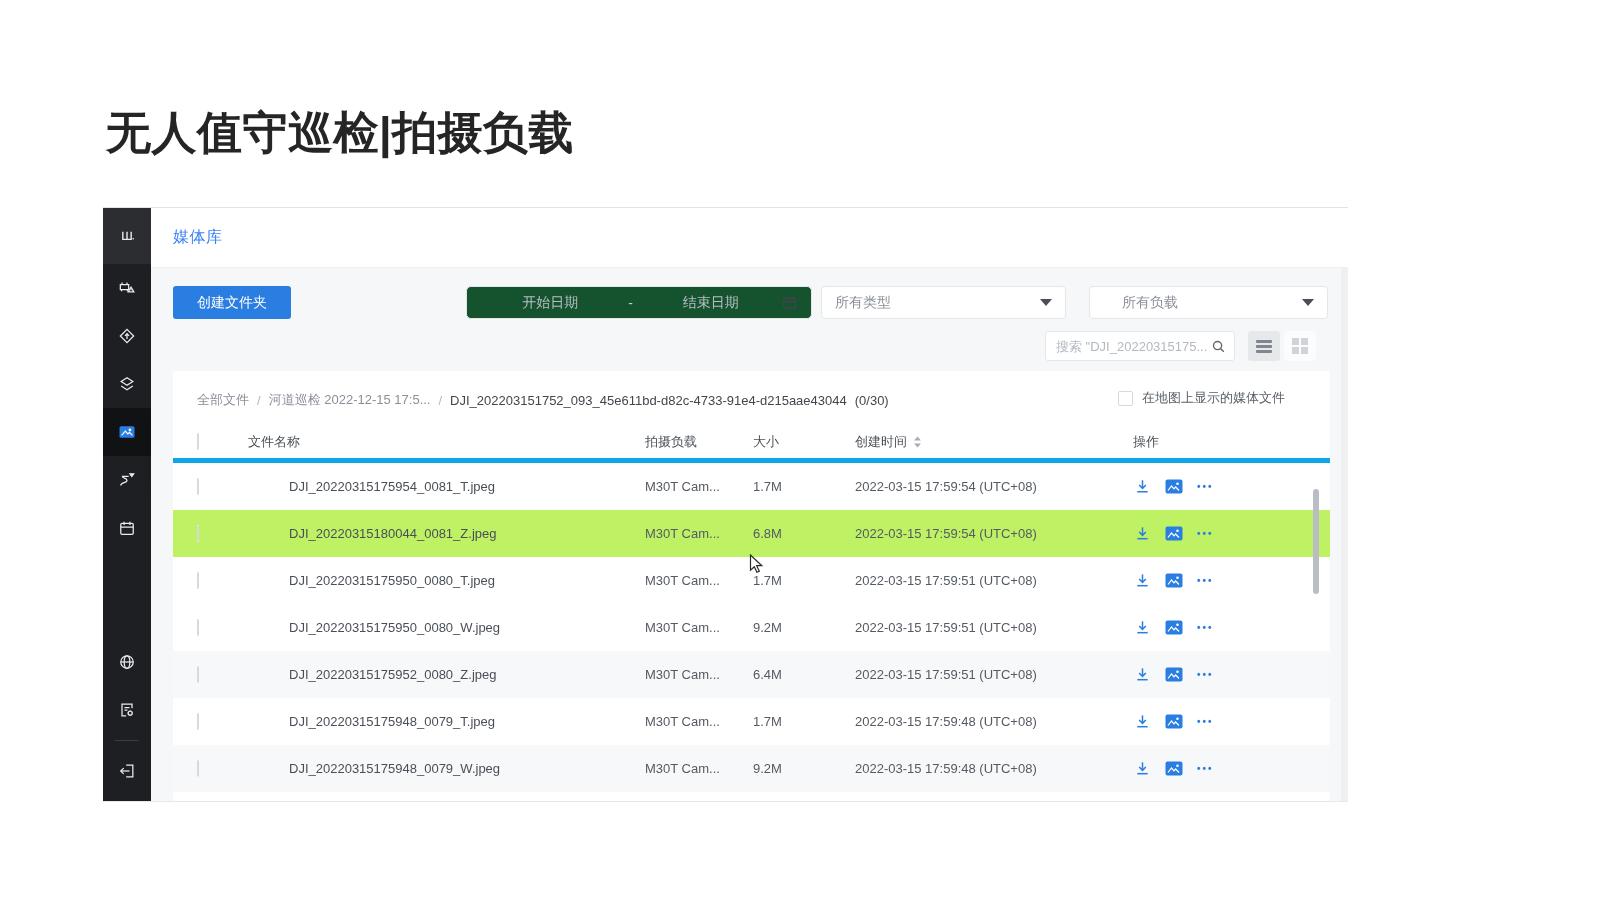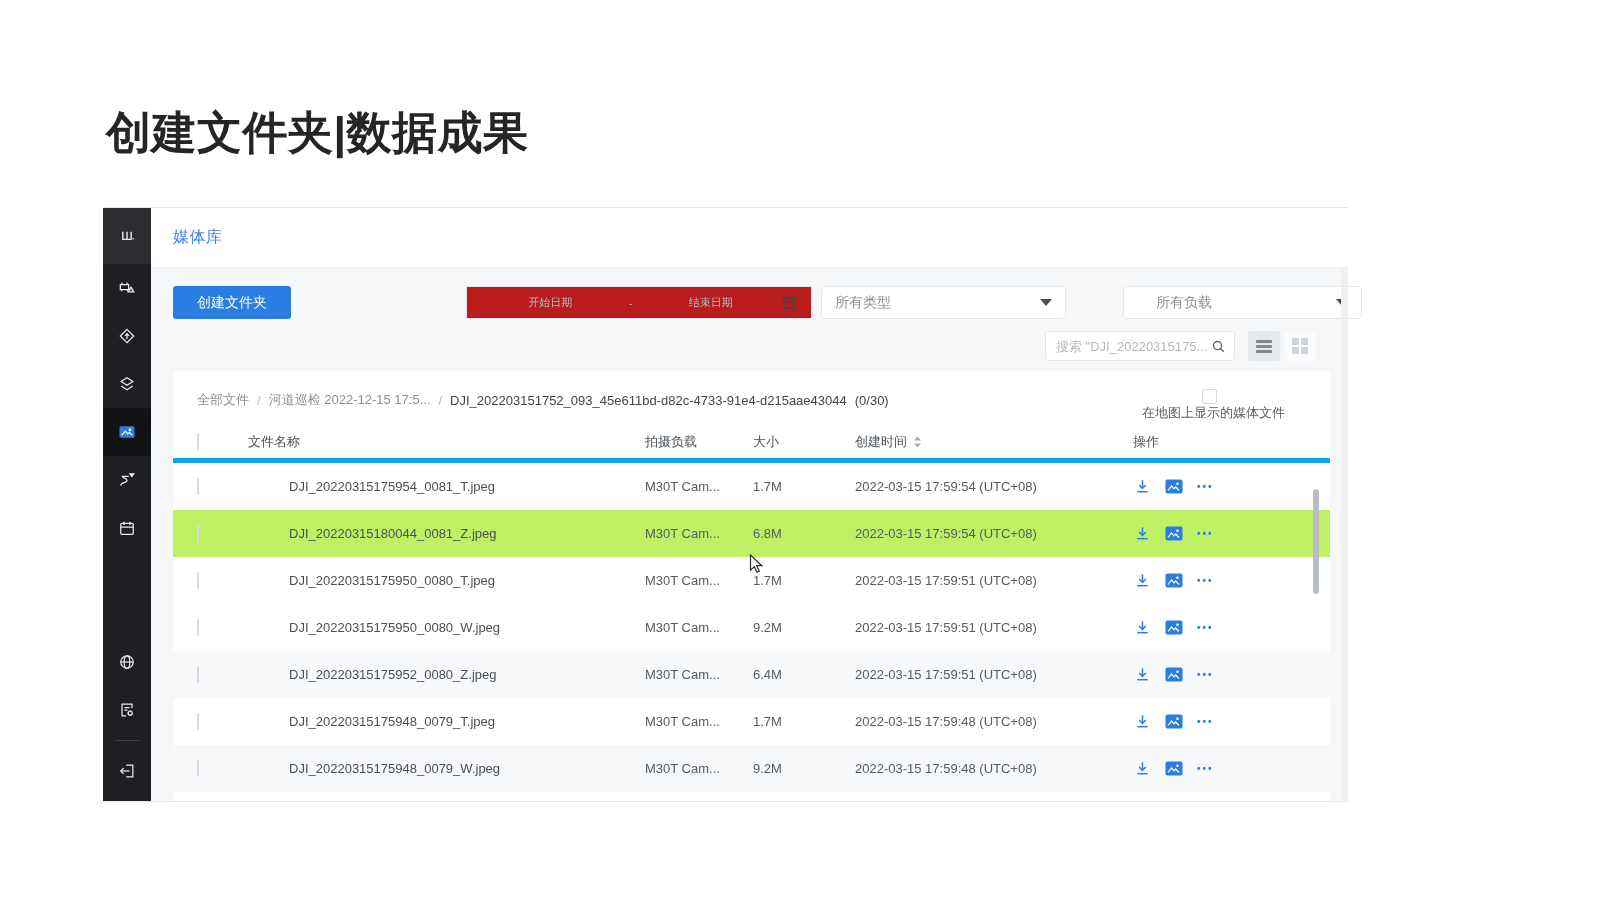--- a/index.html
+++ b/index.html
@@ -23,45 +23,45 @@
   .expand-tab { position:absolute; left:48px; top:212px; width:26px; height:68px; background:#fff; border-radius:0 10px 10px 0; box-shadow:2px 2px 8px rgba(40,50,60,.18); display:flex; align-items:center; justify-content:center; color:#6a7076; font-size:13px; cursor:pointer; }
 
   
   .content { position:absolute; left:48px; top:0; right:0; bottom:0; background:#f6f7f9; }
   .content-header { height:60px; background:#fff; border-bottom:1px solid #eef0f2; display:flex; align-items:center; padding-left:22px; }
   .content-header .title { font-size:16px; color:#3b82f6; font-weight:500; letter-spacing:.5px; }
   .scroll-track { position:absolute; right:0; top:60px; bottom:0; width:7px; background:#eef0f2; }
 
   
   .btn-primary { position:absolute; left:22px; top:78px; width:118px; height:33px; background:#2a7de1; color:#fff; border:none; border-radius:3px; font-size:14px; cursor:pointer; font-family:inherit; }
-  .date-range { position:absolute; left:315px; top:78px; width:346px; height:33px; background:#b91c1c; border:1px solid #e4e7ea; border-radius:0; display:flex; align-items:center; font-size:11px; color:#b9bec5; padding:0 13px; cursor:pointer; }
+  .date-range { position:absolute; left:315px; top:78px; width:346px; height:33px; background:#14532d; border:1px solid #e4e7ea; border-radius:5px; display:flex; align-items:center; font-size:14px; color:#b9bec5; padding:0 13px; cursor:pointer; }
   .date-range .ph { flex:1; text-align:center; }
   .date-range .sep { width:20px; text-align:center; color:#c3c7cc; }
   .select-box { position:absolute; top:78px; height:33px; background:#fff; border:1px solid #e4e7ea; border-radius:4px; display:flex; align-items:center; justify-content:space-between; padding:0 13px; font-size:14px; color:#8b9199; cursor:pointer; }
   .sel-type { left:670px; width:245px; }
-  .sel-payload { left:972px; width:239px;padding-left:32px; }
+  .sel-payload { left:938px; width:239px;padding-left:32px; }
   .caret { width:0; height:0; border-left:6px solid transparent; border-right:6px solid transparent; border-top:7px solid #4a4f55; }
   .search-box { position:absolute; left:894px; top:123px; width:190px; height:30px; background:#fff; border:1px solid #e4e7ea; border-radius:3px; display:flex; align-items:center; padding:0 8px 0 10px; }
   .search-box input { flex:1; border:none; outline:none; font-size:13px; color:#5a6067; font-family:inherit; background:transparent; min-width:0; }
   .search-box input::placeholder { color:#b3b9c0; }
   .view-toggle { position:absolute; top:123px; width:32px; height:30px; border-radius:3px; display:flex; align-items:center; justify-content:center; cursor:pointer; }
   .vt-list { left:1097px; background:#e6e9ec; }
   .vt-grid { left:1133px; background:#fbfcfd; }
   .bars span { display:block; width:16px; height:3px; background:#81878f; margin:2px 0; border-radius:1px; }
   .squares { display:grid; grid-template-columns:7px 7px; grid-gap:2px; }
   .squares span { width:7px; height:7px; background:#d0d4d8; }
 
   
   .card { position:absolute; left:22px; top:163px; width:1157px; height:430px; background:#fff; border-radius:2px; overflow:hidden; }
   .crumbs { display:flex; align-items:center; padding:20px 24px 0 24px; font-size:13px; color:#8a9099; white-space:nowrap; }
   .crumbs .link { cursor:pointer; }
   .crumbs .sep { margin:0 8px; color:#b5bac0; }
   .crumbs .current { color:#42464d; }
   .crumbs .count { margin-left:8px; color:#42464d; }
-  .map-check { position:absolute; right:45px; top:18px; display:flex; align-items:center; font-size:13px; color:#5a6068; cursor:pointer;flex-direction:column; }
+  .map-check { position:absolute; right:45px; top:18px; display:flex; align-items:center; font-size:13px; color:#5a6068; cursor:pointer; }
   .checkbox { width:14px; height:14px; border:1px solid #d6dade; border-radius:2px; background:#fff; flex:none; cursor:pointer; }
   .map-check .checkbox { margin-right:9px; width:15px; height:15px; }
 
   .grid-row { display:grid; grid-template-columns:36px 42px 370px 108px 102px 270px 1fr; align-items:center; padding:0 24px; }
   .thead { height:38px; margin-top:16px; border-bottom:5px solid #0ea5e9; font-size:13px; color:#4b5158; font-weight:500; }
   .thead .cb-cell { padding-left:0; }
   .th-name { grid-column:2 / 4; padding-left:15px; }
   .th-sort { display:inline-flex; flex-direction:column; vertical-align:-2px; margin-left:6px; }
   .tr { height:47px; font-size:13px; color:#4a5057; cursor:pointer; }
   .tr.shade-gray { background:#f7f8fa; }
@@ -74,21 +74,21 @@
   .dots { color:#2a7de1; font-size:10px; letter-spacing:2px; cursor:pointer; font-weight:bold; }
   .tbl-scrollbar { position:absolute; right:11px; top:118px; width:6px; height:105px; background:#b9bec5; border-radius:3px; cursor:pointer; }
 
   .cursor { position:absolute; left:749px; top:554px; z-index:50; pointer-events:none; }
 </style>
 </head>
 <body>
 
 <div class="stage">
 
-  <h1 class="page-title">创建文件夹|数据成果</h1>
+  <h1 class="page-title">无人值守巡检|拍摄负载</h1>
 
   <div class="panel">
 
     <nav class="sidebar">
       <div class="sb-logo">
         <svg class="sb-icon" viewBox="0 0 24 24" fill="none" stroke="#e9ebec" stroke-width="1.7">
           <path d="M7 7 V16 H17 V7 M12 7 V16"></path>
             <circle cx="19.5" cy="15.3" r="1" fill="#e9ebec" stroke="none"></circle>
         </svg>
       </div>

